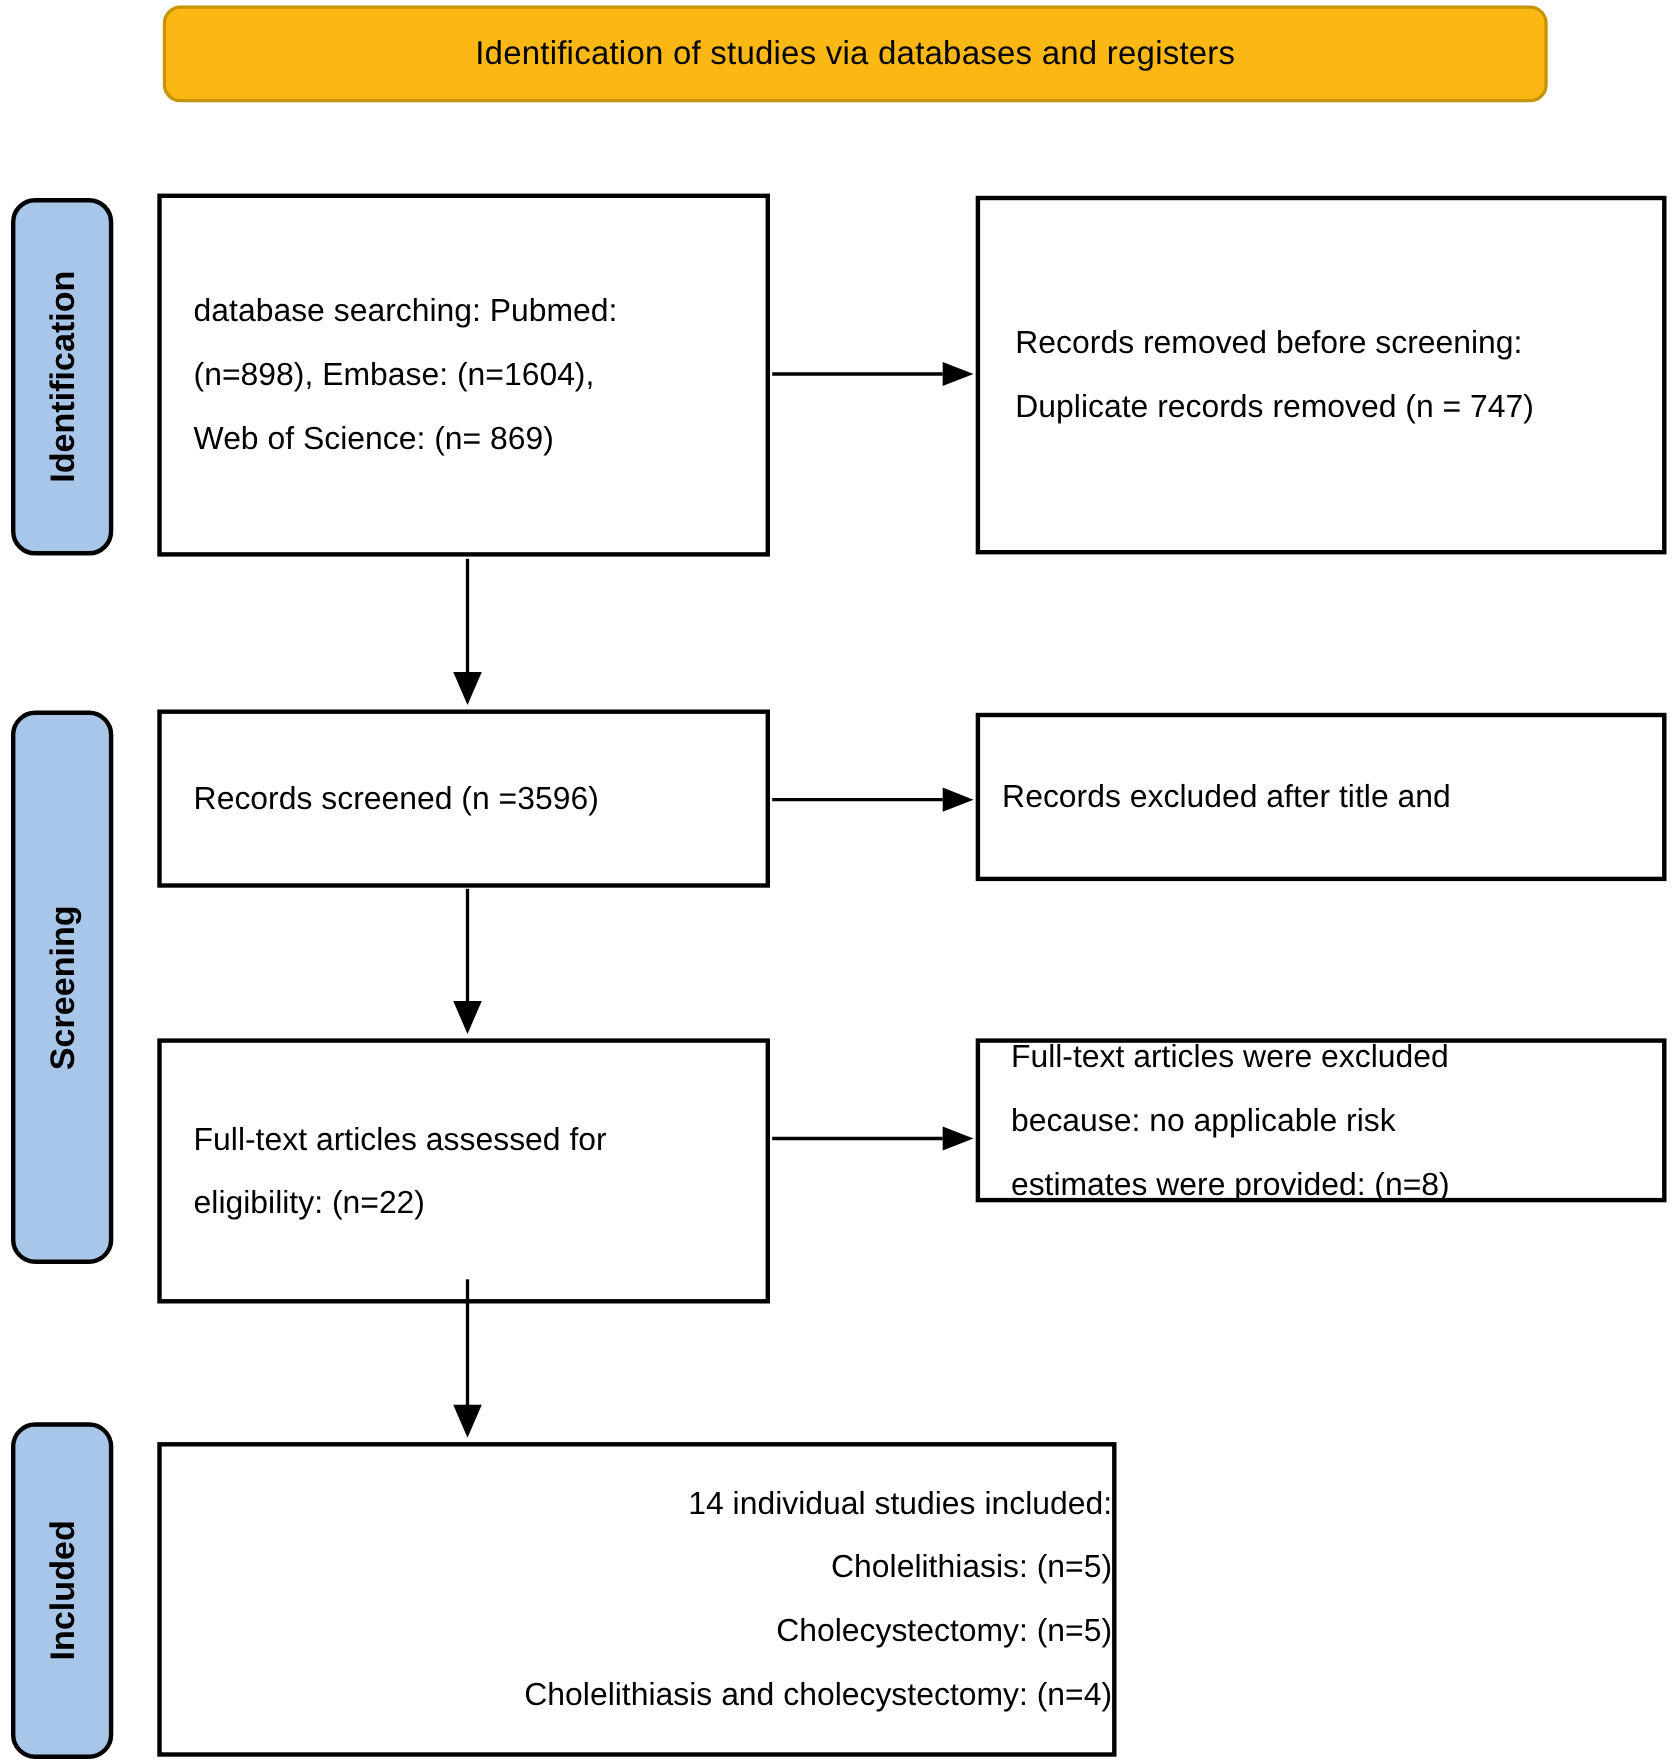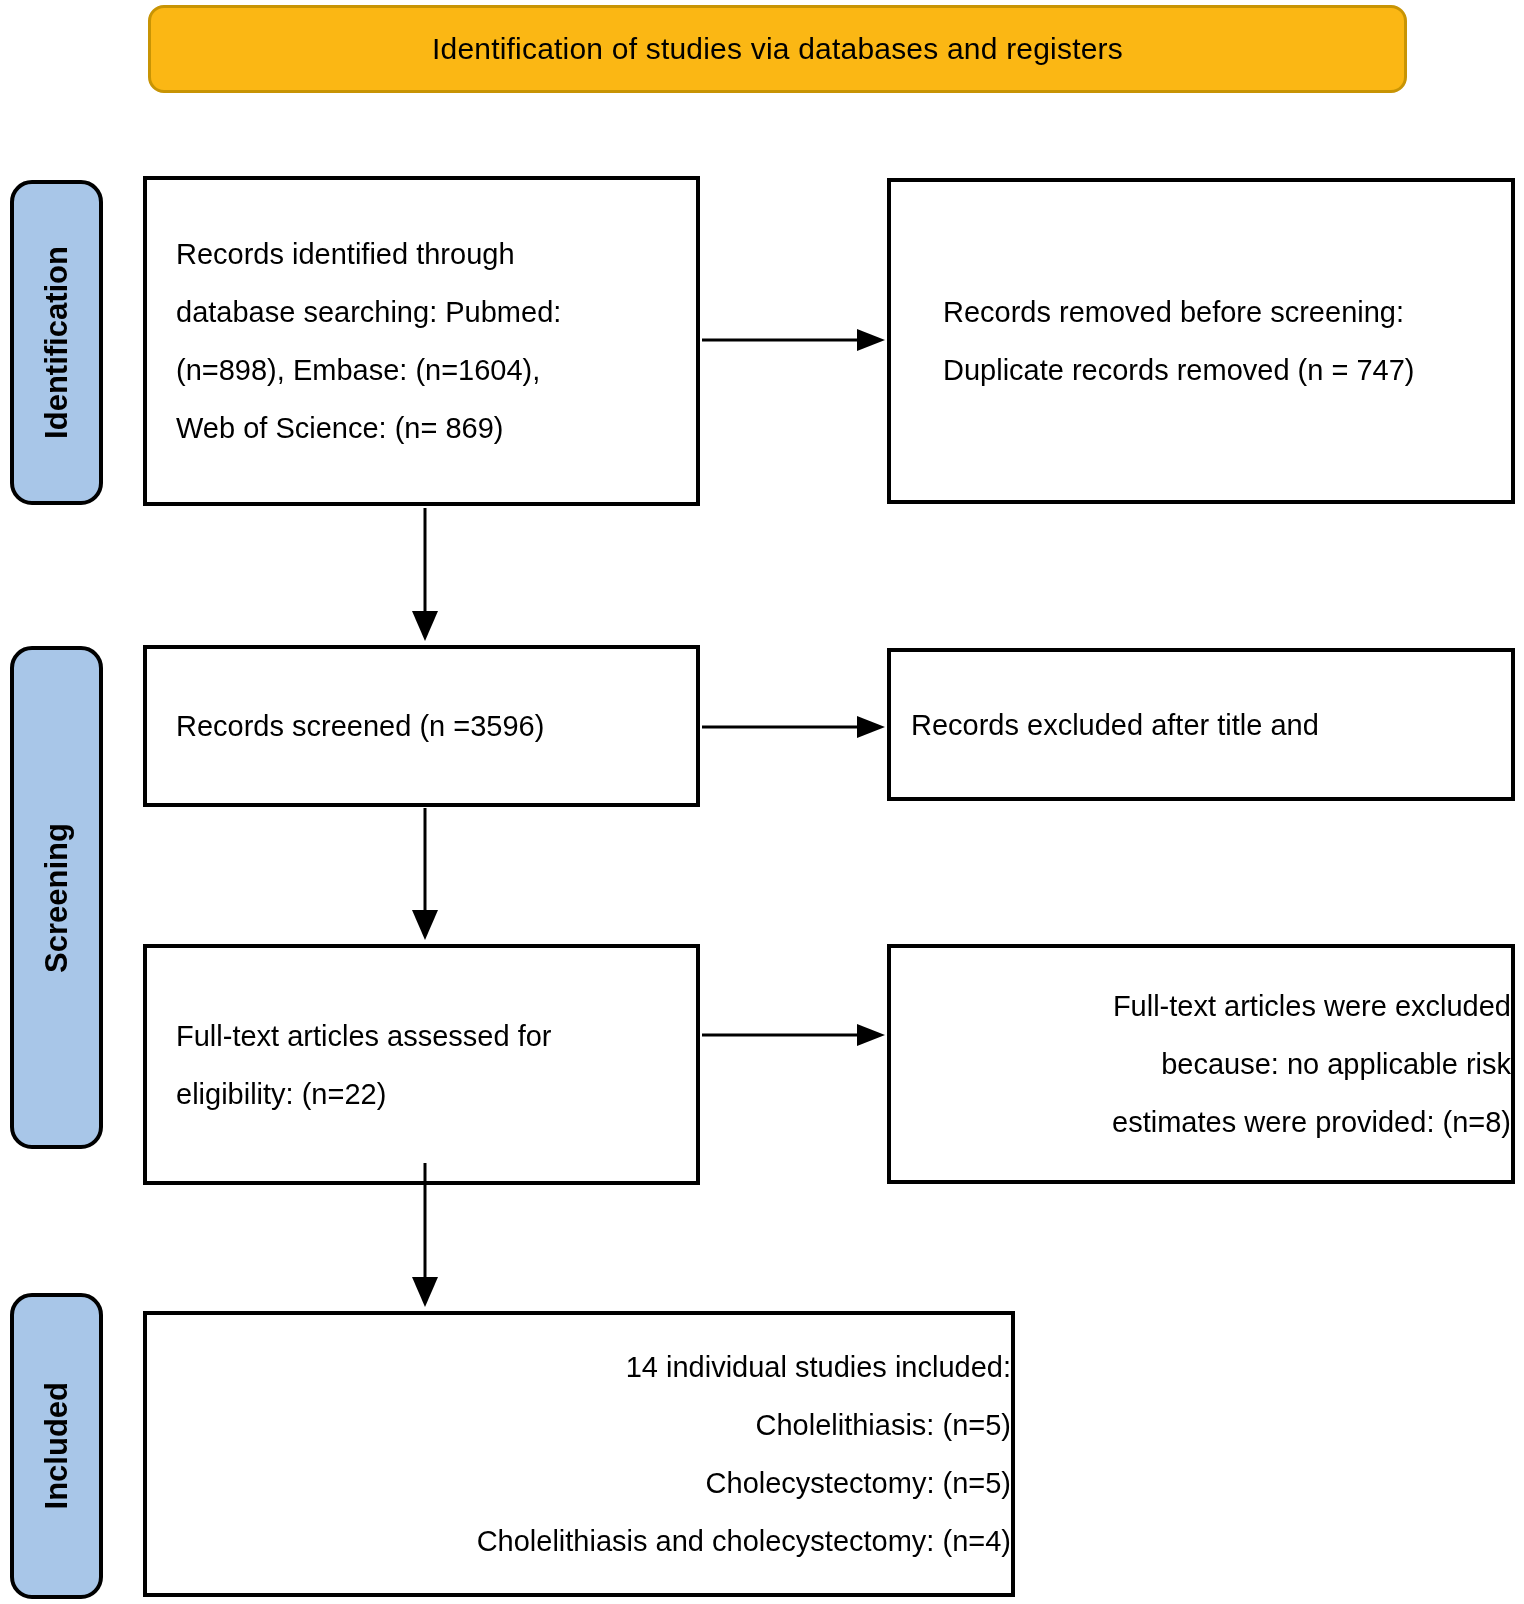--- a/index.html
+++ b/index.html
@@ -32,25 +32,25 @@
   .stage-included{top:1293px;height:306px;}
 
   .box{
     position:absolute;background:#fff;border:4px solid #000;
     box-sizing:border-box;
     display:flex;flex-direction:column;justify-content:center;
     font-size:29px;line-height:58px;
   }
   .box .line{white-space:nowrap;}
   .box-identified{left:143px;top:176px;width:557px;height:330px;padding-left:29px;}
-  .box-removed{left:887px;top:178px;width:628px;height:326px;padding-left:52px;}
+  .box-removed{left:887px;top:178px;width:628px;height:326px;padding-left:32px;}
   .box-screened{left:143px;top:645px;width:557px;height:162px;padding-left:29px;}
   .box-excluded-ta{left:887px;top:648px;width:628px;height:153px;padding-left:20px;}
   .box-fulltext{left:143px;top:944px;width:557px;height:241px;padding-left:29px;}
-  .box-excluded-ft{left:887px;top:944px;width:628px;height:240px;padding-left:16px;align-items:flex-end;}
+  .box-excluded-ft{left:887px;top:944px;width:628px;height:149px;padding-left:28px;}
   .box-included{left:143px;top:1311px;width:872px;height:286px;padding-left:42px;align-items:flex-end;}
   .box-included .indent{padding-left:106px;}
 
   .arrows{position:absolute;left:0;top:0;width:1524px;height:1604px;pointer-events:none;}
   .arrows line{stroke:#000;stroke-width:3;}
   .arrows polygon{fill:#000;stroke:none;}
 </style>
 </head>
 <body>
 
@@ -64,21 +64,20 @@
     <span class="vlabel">Identification</span>
   </div>
   <div class="stage stage-screening">
     <span class="vlabel">Screening</span>
   </div>
   <div class="stage stage-included">
     <span class="vlabel">Included</span>
   </div>
 
   <div class="box box-identified">
-    <div class="line">Records identified through</div>
     <div class="line">database searching: Pubmed:</div>
     <div class="line">(n=898), Embase: (n=1604),</div>
     <div class="line">Web of Science: (n= 869)</div>
   </div>
 
   <div class="box box-removed">
     <div class="line">Records removed before screening:</div>
     <div class="line">Duplicate records removed (n = 747)</div>
   </div>
 

